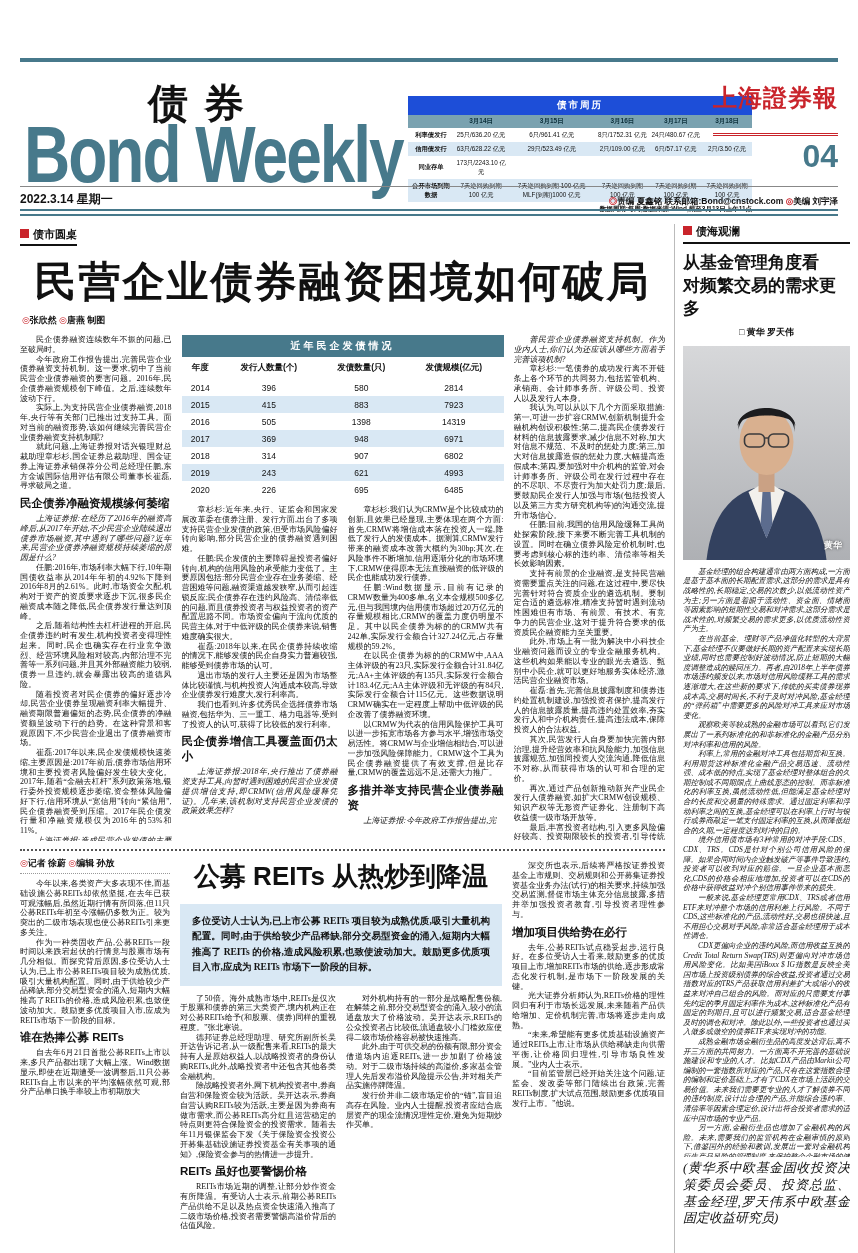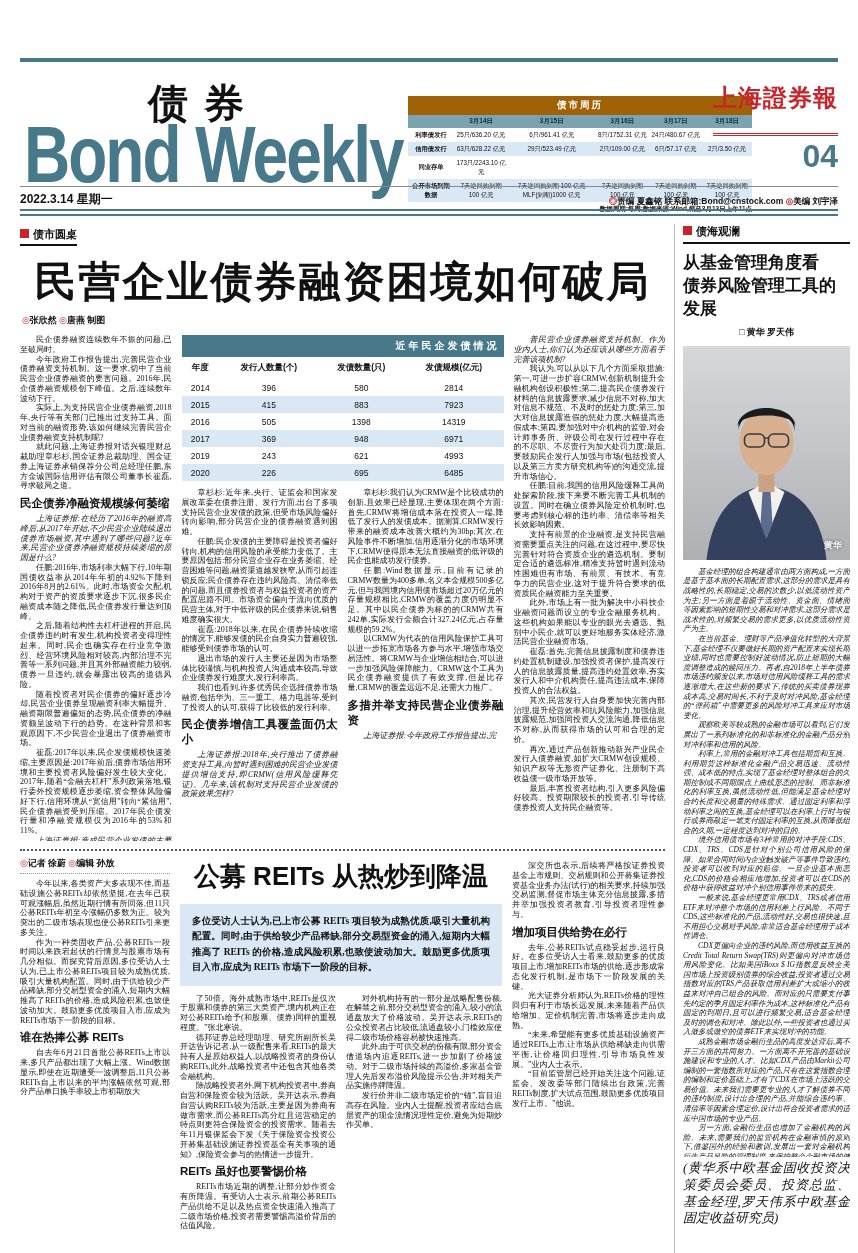--- a/index.html
+++ b/index.html
@@ -15,21 +15,21 @@
   .sec-cn { position:absolute; left:128px; top:12px; font-size:40px; font-weight:bold; letter-spacing:16px; }
   .sec-en { position:absolute; left:4px; top:44px; font-size:64px; font-weight:900; color:#47798b;
             font-family:"Liberation Sans",sans-serif; letter-spacing:-2px;
             transform:scaleY(1.25); transform-origin:top left; white-space:nowrap; }
   .mh-right { position:absolute; right:0; top:18px; text-align:right; }
   .paper-logo { color:#c9242b; font-size:24px; font-weight:900; letter-spacing:1px;
                 border-bottom:3px double #c9242b; padding-bottom:19px; font-family:"Liberation Serif",serif; }
   .page-num { color:#47798b; font-size:32px; font-weight:bold; font-family:"Liberation Sans",sans-serif; margin-top:2px; }
 
   .mh-cal { position:absolute; left:388px; top:32px; width:344px; font-family:"Liberation Sans",sans-serif; }
-  .cal-title { background:#a16207; color:#fff; text-align:center; font-size:9.5px; font-weight:bold; padding:3px 0; letter-spacing:2px; }
+  .cal-title { background:#1d4ed8; color:#fff; text-align:center; font-size:9.5px; font-weight:bold; padding:3px 0; letter-spacing:2px; }
   .cal-table { width:100%; border-collapse:collapse; font-size:6.3px; }
   .cal-table thead th { background:#7aa2b0; color:#0c2f3a; padding:2px 1px; font-size:6.5px; }
   .cal-table td { text-align:center; padding:2.5px 1px; vertical-align:middle; }
   .cal-table td:first-child { font-weight:bold; width:46px; }
   .cal-table tbody tr:nth-child(even) { background:#d9e8f4; }
   .cal-src { font-size:6.5px; text-align:right; margin-top:3px; font-weight:bold; }
 
   .dateline-row { position:absolute; left:20px; right:20px; top:186px; display:flex;
                   justify-content:space-between; align-items:flex-end;
                   border-top:1px solid #888; padding-top:4px; font-family:"Liberation Sans",sans-serif; }
@@ -56,22 +56,22 @@
   .mid { width:322px; flex:none; display:flex; flex-direction:column; overflow:hidden; }
   .midcols { display:flex; gap:10px; flex:1; overflow:hidden; }
   .midcols .col { width:156px; }
 
   .blk-p { font-size:8px; line-height:1.22; text-indent:2em; }
   .blk-q { font-size:8px; line-height:1.22; text-indent:2em; font-style:italic; }
   .blk-h { font-size:11.5px; font-weight:900; margin:5px 0 3px; text-indent:0;
            font-family:"Liberation Sans",sans-serif; font-style:normal; }
 
   .mtable { margin-bottom:7px; font-family:"Liberation Sans",sans-serif; }
-  .mt-title { background:#47798b; color:#fff; text-align:right; font-size:10px; font-weight:bold;
-              padding:4px 4px; letter-spacing:3px; }
+  .mt-title { background:#47798b; color:#fff; text-align:center; font-size:10px; font-weight:bold;
+              padding:4px 16px; letter-spacing:3px; }
   .mtable table { width:100%; border-collapse:collapse; font-size:8.5px; }
   .mtable thead th { padding:5px 2px; font-weight:bold; }
   .mtable td { text-align:center; padding:3.5px 2px; }
   .mtable tbody tr:nth-child(even) { background:#d9e8f4; }
 
   .dotted { border-top:2px dotted #555; margin:8px 0 6px; }
 
   
   .r-cols { display:flex; gap:10px; height:402px; overflow:hidden; }
   .r-col1 { width:150px; flex:none; overflow:hidden; text-align:justify; }
@@ -224,20 +224,26 @@
                     <td>1398</td>
                     <td>14319</td>
                   </tr>
                   <tr>
                     <td>2017</td>
                     <td>369</td>
                     <td>948</td>
                     <td>6971</td>
                   </tr>
                   <tr>
+                    <td>2018</td>
+                    <td>314</td>
+                    <td>907</td>
+                    <td>6802</td>
+                  </tr>
+                  <tr>
                     <td>2019</td>
                     <td>243</td>
                     <td>621</td>
                     <td>4993</td>
                   </tr>
                   <tr>
                     <td>2020</td>
                     <td>226</td>
                     <td>695</td>
                     <td>6485</td>
@@ -251,28 +257,30 @@
                 <p class="blk-p">任鹏:民企发债的主要障碍是投资者偏好转向,机构的信用风险的承受能力变低了。主要原因包括:部分民营企业存在业务萎缩、经营困难等问题,融资渠道越发狭窄,从而引起连锁反应;民企债券存在违约风险高、清偿率低的问题,而且债券投资者与权益投资者的资产配置思路不同。市场资金偏向于流向优质的民营主体,对于中低评级的民企债券来说,销售难度确实很大。</p>
                 <p class="blk-p">崔磊:2018年以来,在民企债券持续收缩的情况下,能够发债的民企自身实力普遍较强,能够受到债券市场的认可。</p>
                 <p class="blk-p">退出市场的发行人主要还是因为市场整体比较谨慎,与机构投资人沟通成本较高,导致企业债券发行难度大,发行利率高。</p>
                 <p class="blk-p">我们也看到,许多优秀民企选择债券市场融资,包括华为、三一重工、格力电器等,受到了投资人的认可,获得了比较低的发行利率。</p>
                 <p class="blk-h">民企债券增信工具覆盖面仍太小</p>
                 <p class="blk-q">上海证券报:2018年,央行推出了债券融资支持工具,向暂时遇到困难的民营企业发债提供增信支持,即CRMW(信用风险缓释凭证)。几年来,该机制对支持民营企业发债的政策效果怎样?</p>
               </div>
             <div class="col">
                 <p class="blk-p">章杉杉:我们认为CRMW是个比较成功的创新,且效果已经显现,主要体现在两个方面:首先,CRMW将增信成本落在投资人一端,降低了发行人的发债成本。据测算,CRMW发行带来的融资成本改善大概约为30bp;其次,在风险事件不断增加,信用逐渐分化的市场环境下,CRMW使得原本无法直接融资的低评级的民企也能成功发行债券。</p>
                 <p class="blk-p">任鹏:Wind数据显示,目前有记录的CRMW数量为400多单,名义本金规模500多亿元,但与我国境内信用债市场超过20万亿元的存量规模相比,CRMW的覆盖力度仍明显不足。其中以民企债券为标的的CRMW共有242单,实际发行金额合计327.24亿元,占存量规模的59.2%。</p>
+                <p class="blk-p">在以民企债券为标的的CRMW中,AAA主体评级的有23只,实际发行金额合计31.84亿元;AA+主体评级的有135只,实际发行金额合计183.4亿元;AA主体评级和无评级的有84只,实际发行金额合计115亿元。这些数据说明CRMW确实在一定程度上帮助中低评级的民企改善了债券融资环境。</p>
                 <p class="blk-p">以CRMW为代表的信用风险保护工具可以进一步拓宽市场各方参与水平,增强市场交易活性。将CRMW与企业增信相结合,可以进一步加强风险保障能力。CRMW这个工具为民企债券融资提供了有效支撑,但是比存量,CRMW的覆盖远远不足,还需大力推广。</p>
                 <p class="blk-h">多措并举支持民营企业债券融资</p>
                 <p class="blk-q">上海证券报:今年政府工作报告提出,完</p>
               </div>
           </div>
         </div>
         <div class="col">
             <p class="blk-q">善民营企业债券融资支持机制。作为业内人士,你们认为还应该从哪些方面着手完善该项机制?</p>
+            <p class="blk-p">章杉杉:一笔债券的成功发行离不开链条上各个环节的共同努力,包括监管机构、承销商、会计师事务所、评级公司、投资人以及发行人本身。</p>
             <p class="blk-p">我认为,可以从以下几个方面采取措施:第一,可进一步扩容CRMW,创新机制提升金融机构创设积极性;第二,提高民企债券发行材料的信息披露要求,减少信息不对称,加大对信息不规范、不及时的惩处力度;第三,加大对信息披露造假的惩处力度,大幅提高造假成本;第四,要加强对中介机构的监管,对会计师事务所、评级公司在发行过程中存在的不尽职、不尽责行为加大处罚力度;最后,要鼓励民企发行人加强与市场(包括投资人以及第三方卖方研究机构等)的沟通交流,提升市场信心。</p>
             <p class="blk-p">任鹏:目前,我国的信用风险缓释工具尚处探索阶段,接下来要不断完善工具机制的设置。同时在确立债券风险定价机制时,也要考虑到核心标的违约率、清偿率等相关长效影响因素。</p>
             <p class="blk-p">支持有前景的企业融资,是支持民营融资需要重点关注的问题,在这过程中,要尽快完善针对符合资质企业的遴选机制。要制定合适的遴选标准,精准支持暂时遇到流动性困难但有市场、有前景、有技术、有竞争力的民营企业,这对于提升符合要求的低资质民企融资能力至关重要。</p>
             <p class="blk-p">此外,市场上有一批为解决中小科技企业融资问题而设立的专业金融服务机构。这些机构如果能以专业的眼光去遴选、甄别中小民企,就可以更好地服务实体经济,激活民营企业融资市场。</p>
             <p class="blk-p">崔磊:首先,完善信息披露制度和债券违约处置机制建设,加强投资者保护,提高发行人的信息披露质量,提高违约处置效率,夯实发行人和中介机构责任,提高违法成本,保障投资人的合法权益。</p>
             <p class="blk-p">其次,民营发行人自身要加快完善内部治理,提升经营效率和抗风险能力,加强信息披露规范,加强同投资人交流沟通,降低信息不对称,从而获得市场的认可和合理的定价。</p>
             <p class="blk-p">再次,通过产品创新推动新兴产业民企发行人债券融资,如扩大CRMW创设规模、知识产权等无形资产证券化、注册制下高收益债一级市场开放等。</p>
             <p class="blk-p">最后,丰富投资者结构,引入更多风险偏好较高、投资期限较长的投资者,引导传统债券投资人支持民企融资等。</p>
           </div>
       </div>
@@ -319,21 +327,21 @@
         </div>
       </section>
     </section>
 
     <aside class="sidebar">
       <div class="sb-kicker">
         <span class="ksq"></span><span>债海观澜</span>
       </div>
       <div class="sb-title">
         <div>从基金管理角度看</div>
-        <div>债券风险管理工具的发展</div>
+        <div>对频繁交易的需求更多</div>
       </div>
       <div class="sb-byline">□ 黄华 罗天伟</div>
 
       <div class="sb-photo-wrap">
         <svg width="100%" height="100%" viewBox="0 0 168 214" preserveAspectRatio="xMidYMid slice">
           <defs>
             <linearGradient id="bgg" x1="0" y1="0" x2="0" y2="1">
               <stop offset="0" stop-color="#d7d8da"></stop>
                 <stop offset="1" stop-color="#aeb0b4"></stop>
             </linearGradient>

